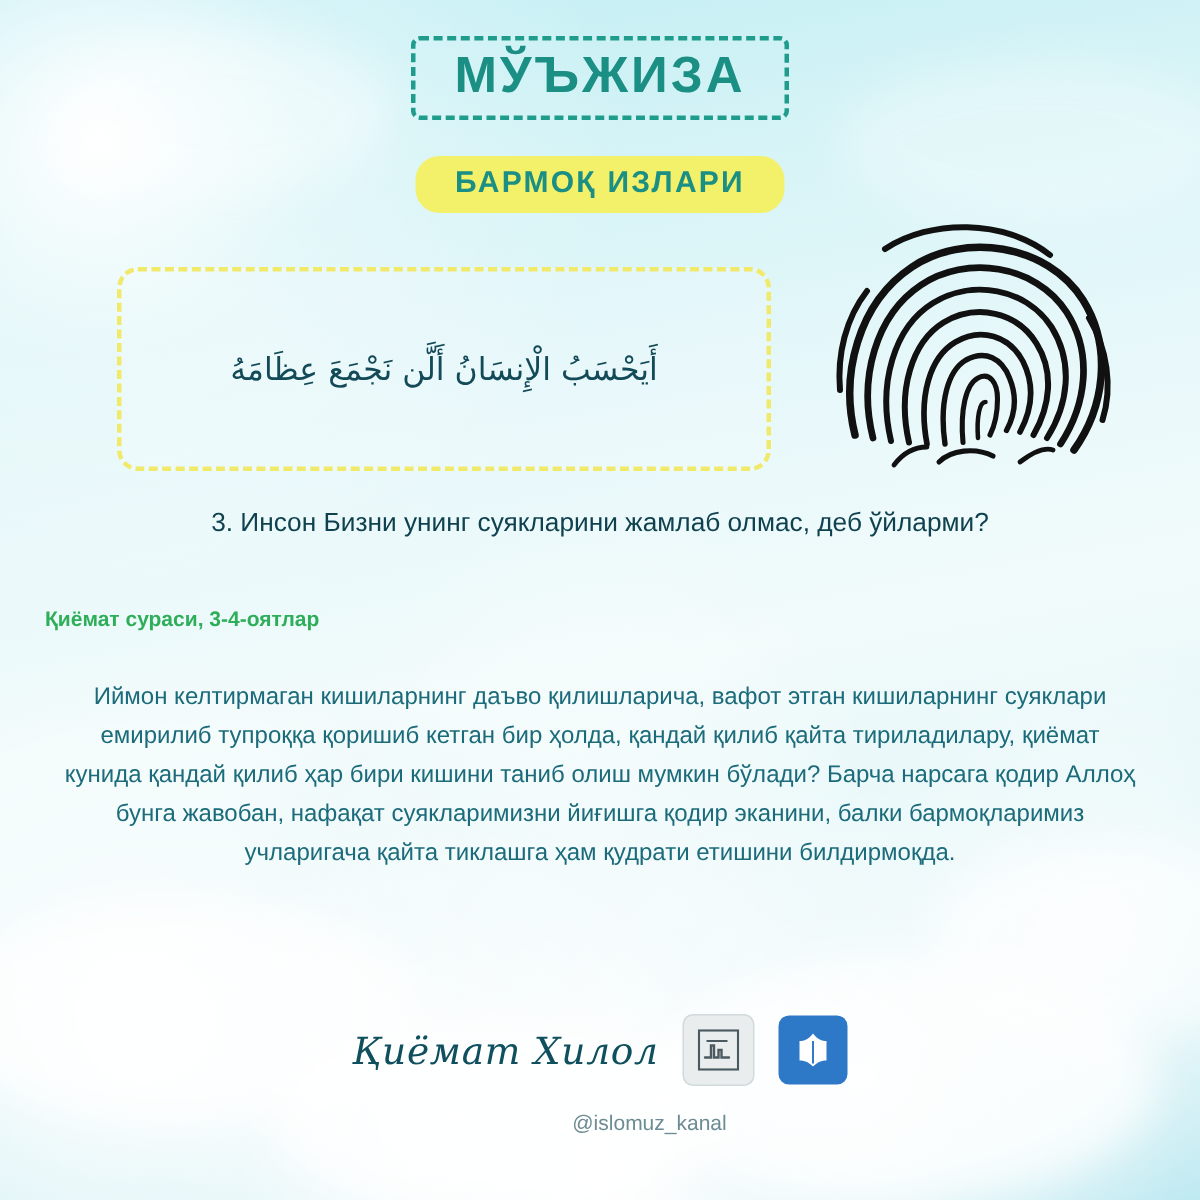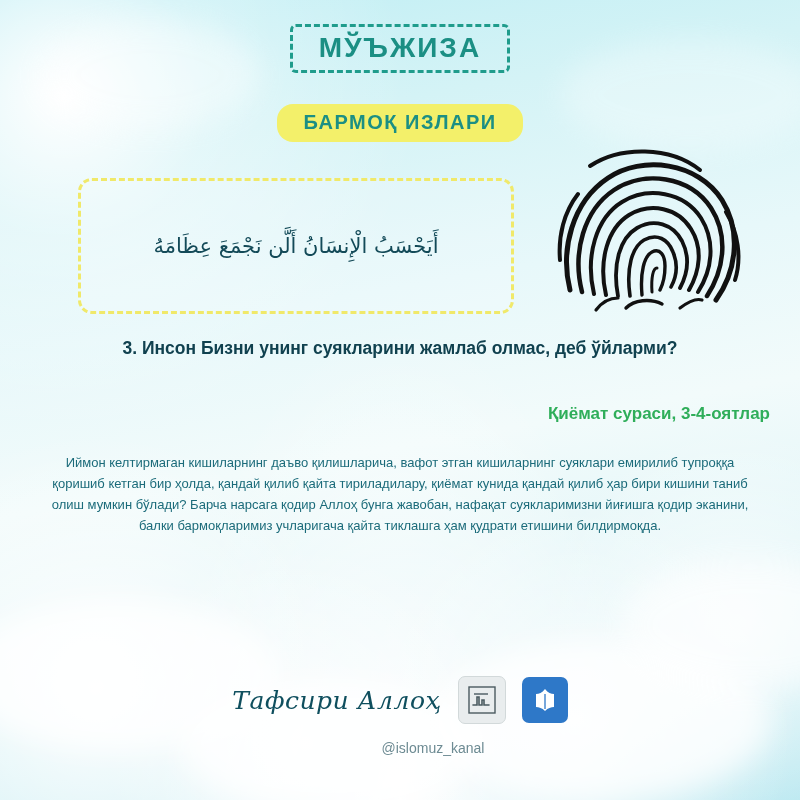--- a/index.html
+++ b/index.html
@@ -55,21 +55,21 @@
     width: 800px;
     text-align: center;
   }
   .title-box {
     display: inline-block;
     border: 3px dashed #1f9c8c;
     border-radius: 6px;
     padding: 6px 26px 8px 26px;
   }
   .title-text {
-    font-size: 28px;
+    font-size: 34px;
     font-weight: bold;
     letter-spacing: 2px;
     color: #1b8f84;
     line-height: 1.05;
   }
 
   .subtitle-wrap {
     position: absolute;
     top: 104px;
     left: 0;
@@ -130,43 +130,43 @@
 
   
   .translation {
     position: absolute;
     top: 336px;
     left: 30px;
     width: 740px;
     text-align: center;
     color: #10414f;
     font-size: 17.5px;
-    font-weight: bold;
+    font-weight: normal;
     line-height: 1.45;
   }
   .reference {
     position: absolute;
     top: 404px;
     left: 30px;
     width: 740px;
-    text-align: right;
+    text-align: left;
     color: #2fae5a;
-    font-size: 17px;
+    font-size: 14px;
     font-weight: bold;
   }
 
   
   .body-text {
     position: absolute;
     top: 452px;
     left: 40px;
     width: 720px;
     text-align: center;
     color: #1b6b7a;
-    font-size: 13px;
+    font-size: 16px;
     line-height: 1.62;
   }
 
   
   .footer {
     position: absolute;
     top: 676px;
     left: 0;
     width: 800px;
     display: flex;
@@ -261,21 +261,21 @@
 
     <div class="translation">
       <div>3. Инсон Бизни унинг суякларини жамлаб олмас, деб ўйларми?</div>
     </div>
 
     <div class="reference">Қиёмат сураси, 3-4-оятлар</div>
 
     <div class="body-text">Иймон келтирмаган кишиларнинг даъво қилишларича, вафот этган кишиларнинг суяклари емирилиб тупроққа қоришиб кетган бир ҳолда, қандай қилиб қайта тириладилару, қиёмат кунида қандай қилиб ҳар бири кишини таниб олиш мумкин бўлади? Барча нарсага қодир Аллоҳ бунга жавобан, нафақат суякларимизни йиғишга қодир эканини, балки бармоқларимиз учларигача қайта тиклашга ҳам қудрати етишини билдирмоқда.</div>
 
     <div class="footer">
-      <div class="brand-script">Тафсири Аллоҳ</div>
+      <div class="brand-script">Қиёмат Хилол</div>
       <div class="logo-sq logo-grey">
         <svg width="30" height="30" viewBox="0 0 30 30" xmlns="http://www.w3.org/2000/svg">
           <rect x="2" y="2" width="26" height="26" fill="none" stroke="#4a5a60" stroke-width="1.4"></rect>
           <path d="M6 20 h4 v-8 h2 v8 h3 v-5 h2 v5 h5" fill="none" stroke="#4a5a60" stroke-width="1.6" stroke-linecap="round"></path>
           <path d="M7 9 h14" stroke="#4a5a60" stroke-width="1.4"></path>
         </svg>
       </div>
       <div class="logo-sq logo-blue">
         <svg width="30" height="30" viewBox="0 0 30 30" xmlns="http://www.w3.org/2000/svg">
           <path d="M15 4 C 12 8, 9 9, 6 9 v13 c3 0 6 1 9 4 c3-3 6-4 9-4 V9 c-3 0-6-1-9-5 z" fill="#ffffff"></path>

